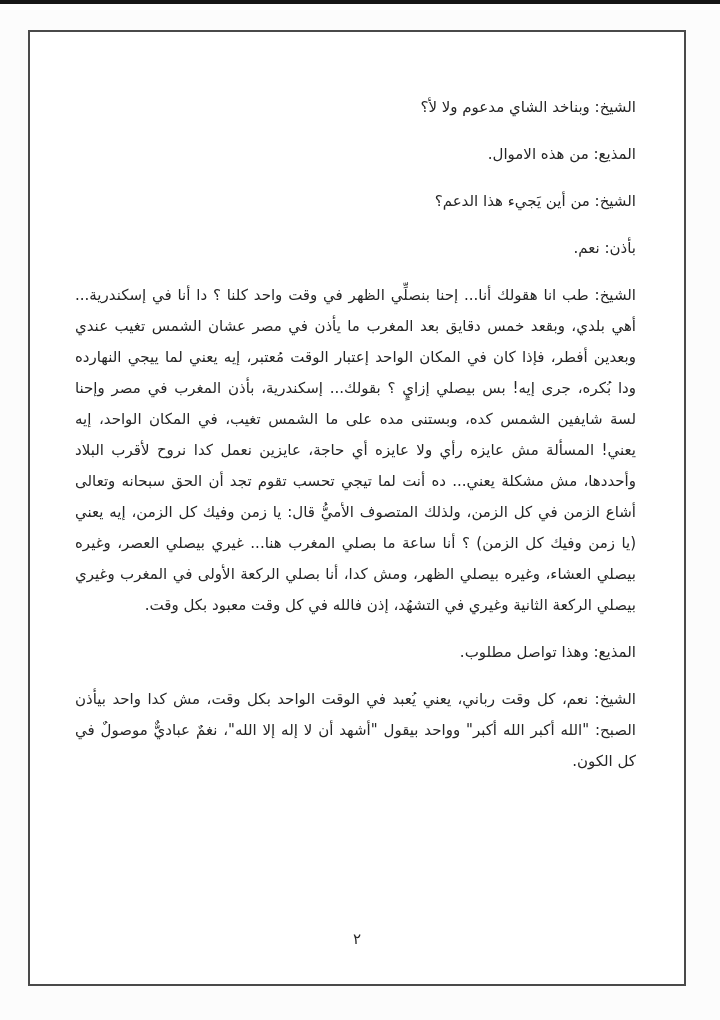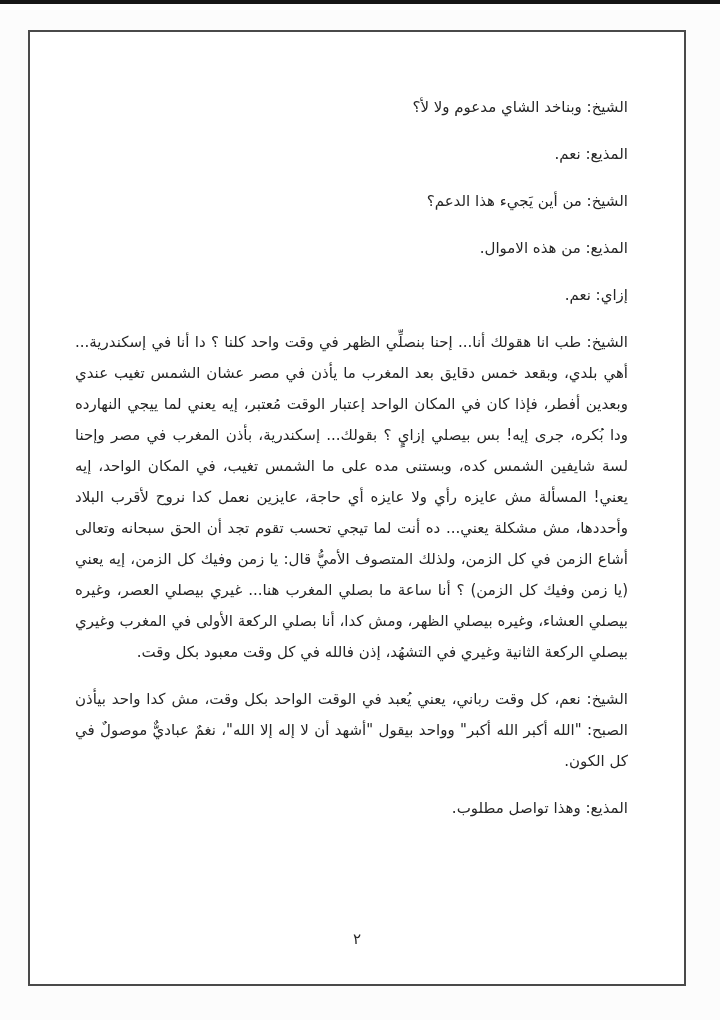--- a/index.html
+++ b/index.html
@@ -37,21 +37,21 @@
     top: 60px;
     right: 40px;
     left: 45px;
     direction: rtl;
     unicode-bidi: embed;
     color: #262626;
     font-size: 15px;
     line-height: 31px;
   }
   .dialogue-para {
-    margin: 0 16px 16px 0;
+    margin: 0 8px 16px 0;
     text-align: justify;
     text-justify: inter-word;
   }
   .page-number {
     position: absolute;
     bottom: 36px;
     left: 0;
     width: 100%;
     text-align: center;
     font-size: 15px;
@@ -61,24 +61,23 @@
 </style>
 </head>
 <body>
 
 <div class="scan-edge-top"></div>
 
 <div class="page-frame">
 
   <main class="page-content">
     <p class="dialogue-para">الشيخ: وبناخد الشاي مدعوم ولا لأ؟</p>
-    <p class="dialogue-para">المذيع: نعم.</p>
+    <p class="dialogue-para">المذيع: من هذه الاموال.</p>
     <p class="dialogue-para">الشيخ: من أين يَجيء هذا الدعم؟</p>
-    <p class="dialogue-para">المذيع: من هذه الاموال.</p>
-    <p class="dialogue-para">إزاي: نعم.</p>
+    <p class="dialogue-para">بأذن: نعم.</p>
     <p class="dialogue-para">الشيخ: طب انا هقولك أنا... إحنا بنصلِّي الظهر في وقت واحد كلنا ؟ دا أنا في إسكندرية... أهي بلدي، وبقعد خمس دقايق بعد المغرب ما يأذن في مصر عشان الشمس تغيب عندي وبعدين أفطر، فإذا كان في المكان الواحد إعتبار الوقت مُعتبر، إيه يعني لما ييجي النهارده ودا بُكره، جرى إيه! بس بيصلي إزايٍ ؟ بقولك... إسكندرية، بأذن المغرب في مصر وإحنا لسة شايفين الشمس كده، وبستنى مده على ما الشمس تغيب، في المكان الواحد، إيه يعني! المسألة مش عايزه رأي ولا عايزه أي حاجة، عايزين نعمل كدا نروح لأقرب البلاد وأحددها، مش مشكلة يعني... ده أنت لما تيجي تحسب تقوم تجد أن الحق سبحانه وتعالى أشاع الزمن في كل الزمن، ولذلك المتصوف الأميُّ قال: يا زمن وفيك كل الزمن، إيه يعني (يا زمن وفيك كل الزمن) ؟ أنا ساعة ما بصلي المغرب هنا... غيري بيصلي العصر، وغيره بيصلي العشاء، وغيره بيصلي الظهر، ومش كدا، أنا بصلي الركعة الأولى في المغرب وغيري بيصلي الركعة الثانية وغيري في التشهُد، إذن فالله في كل وقت معبود بكل وقت.</p>
+    <p class="dialogue-para">المذيع: وهذا تواصل مطلوب.</p>
     <p class="dialogue-para">الشيخ: نعم، كل وقت رباني، يعني يُعبد في الوقت الواحد بكل وقت، مش كدا واحد بيأذن الصبح: "الله أكبر الله أكبر" وواحد بيقول "أشهد أن لا إله إلا الله"، نغمٌ عباديٌّ موصولٌ في كل الكون.</p>
-    <p class="dialogue-para">المذيع: وهذا تواصل مطلوب.</p>
   </main>
 
   <div class="page-number">٢</div>
 
 </div>
 
 </body></html>

